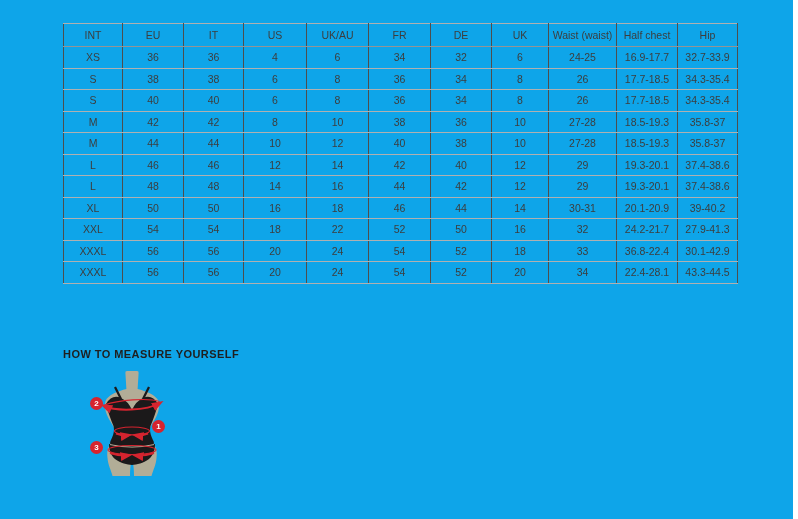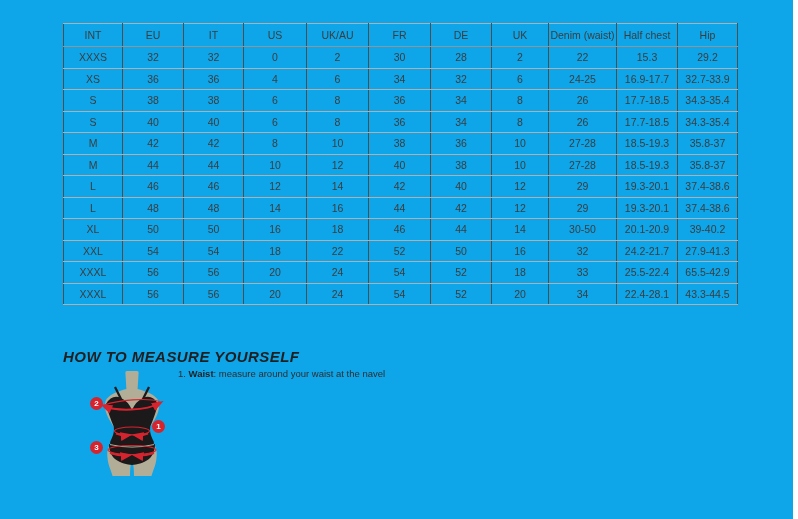--- a/index.html
+++ b/index.html
@@ -18,21 +18,21 @@
     border-left:1px solid #4e4e4e;border-right:1px solid #4e4e4e;
     border-top:1px solid #b0b0b0;border-bottom:1px solid #b0b0b0;
     text-align:center;vertical-align:middle;padding:0;
     white-space:nowrap;overflow:hidden;
   }
   .size-table th{height:22px;font-weight:normal;border-bottom:1px solid #949494;}
   .size-table td{height:20.5px;}
   
   .measure-heading{
     position:absolute;left:63px;top:348px;
-    font-size:15px;font-weight:bold;letter-spacing:.45px;color:#1f1f1f;font-style:italic;
+    font-size:11px;font-weight:bold;letter-spacing:.45px;color:#1f1f1f;
   }
   .measure-steps{
     position:absolute;left:178px;top:369px;font-size:9.5px;color:#2e2e2e;
   }
   .measure-steps .step{margin-bottom:4.5px;line-height:9.5px;}
   .measure-steps b{font-weight:bold;color:#1f1f1f;}
   
   .figure{position:absolute;left:86px;top:368px;width:92px;height:116px;}
   .figure svg{position:absolute;left:6px;top:2px;}
   .badge{
@@ -67,39 +67,26 @@
     <thead>
       <tr>
           <th>INT</th>
           <th>EU</th>
           <th>IT</th>
           <th>US</th>
           <th>UK/AU</th>
           <th>FR</th>
           <th>DE</th>
           <th>UK</th>
-          <th>Denim (waist)</th>
+          <th>Waist (waist)</th>
           <th>Half chest</th>
           <th>Hip</th>
         </tr>
     </thead>
     <tbody>
-        <tr>
-          <td>XXXS</td>
-          <td>32</td>
-          <td>32</td>
-          <td>0</td>
-          <td>2</td>
-          <td>30</td>
-          <td>28</td>
-          <td>2</td>
-          <td>22</td>
-          <td>15.3</td>
-          <td>29.2</td>
-        </tr>
         <tr>
           <td>XS</td>
           <td>36</td>
           <td>36</td>
           <td>4</td>
           <td>6</td>
           <td>34</td>
           <td>32</td>
           <td>6</td>
           <td>24-25</td>
@@ -186,21 +173,21 @@
         </tr>
         <tr>
           <td>XL</td>
           <td>50</td>
           <td>50</td>
           <td>16</td>
           <td>18</td>
           <td>46</td>
           <td>44</td>
           <td>14</td>
-          <td>30-50</td>
+          <td>30-31</td>
           <td>20.1-20.9</td>
           <td>39-40.2</td>
         </tr>
         <tr>
           <td>XXL</td>
           <td>54</td>
           <td>54</td>
           <td>18</td>
           <td>22</td>
           <td>52</td>
@@ -213,22 +200,22 @@
         <tr>
           <td>XXXL</td>
           <td>56</td>
           <td>56</td>
           <td>20</td>
           <td>24</td>
           <td>54</td>
           <td>52</td>
           <td>18</td>
           <td>33</td>
-          <td>25.5-22.4</td>
-          <td>65.5-42.9</td>
+          <td>36.8-22.4</td>
+          <td>30.1-42.9</td>
         </tr>
         <tr>
           <td>XXXL</td>
           <td>56</td>
           <td>56</td>
           <td>20</td>
           <td>24</td>
           <td>54</td>
           <td>52</td>
           <td>20</td>
@@ -309,16 +296,15 @@
         <path stroke="#d6242f" stroke-width="2" fill="none" marker-end="url(#ah-end)" d="M16,83 C24,85.5 30,86 34.5,85.3"></path>
         <path stroke="#d6242f" stroke-width="2" fill="none" marker-end="url(#ah-end)" d="M60,83 C52,85.5 46,86 41.5,85.3"></path>
       </g>
     </svg>
     <div class="badge badge-2">2</div>
     <div class="badge badge-1">1</div>
     <div class="badge badge-3">3</div>
   </div>
 
   <div class="measure-steps">
-      <div class="step"><span>1. </span><b>Waist</b><span>: measure around your waist at the navel</span></div>
     </div>
 
 </div>
 
 </body></html>

